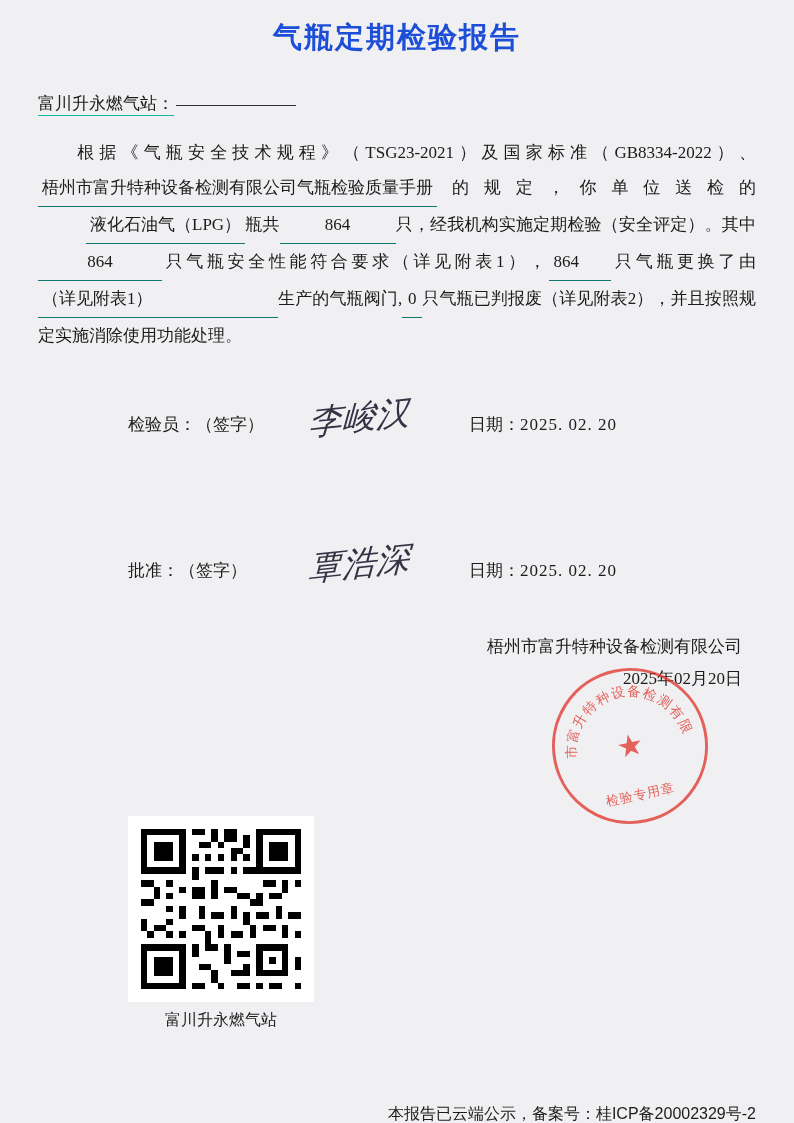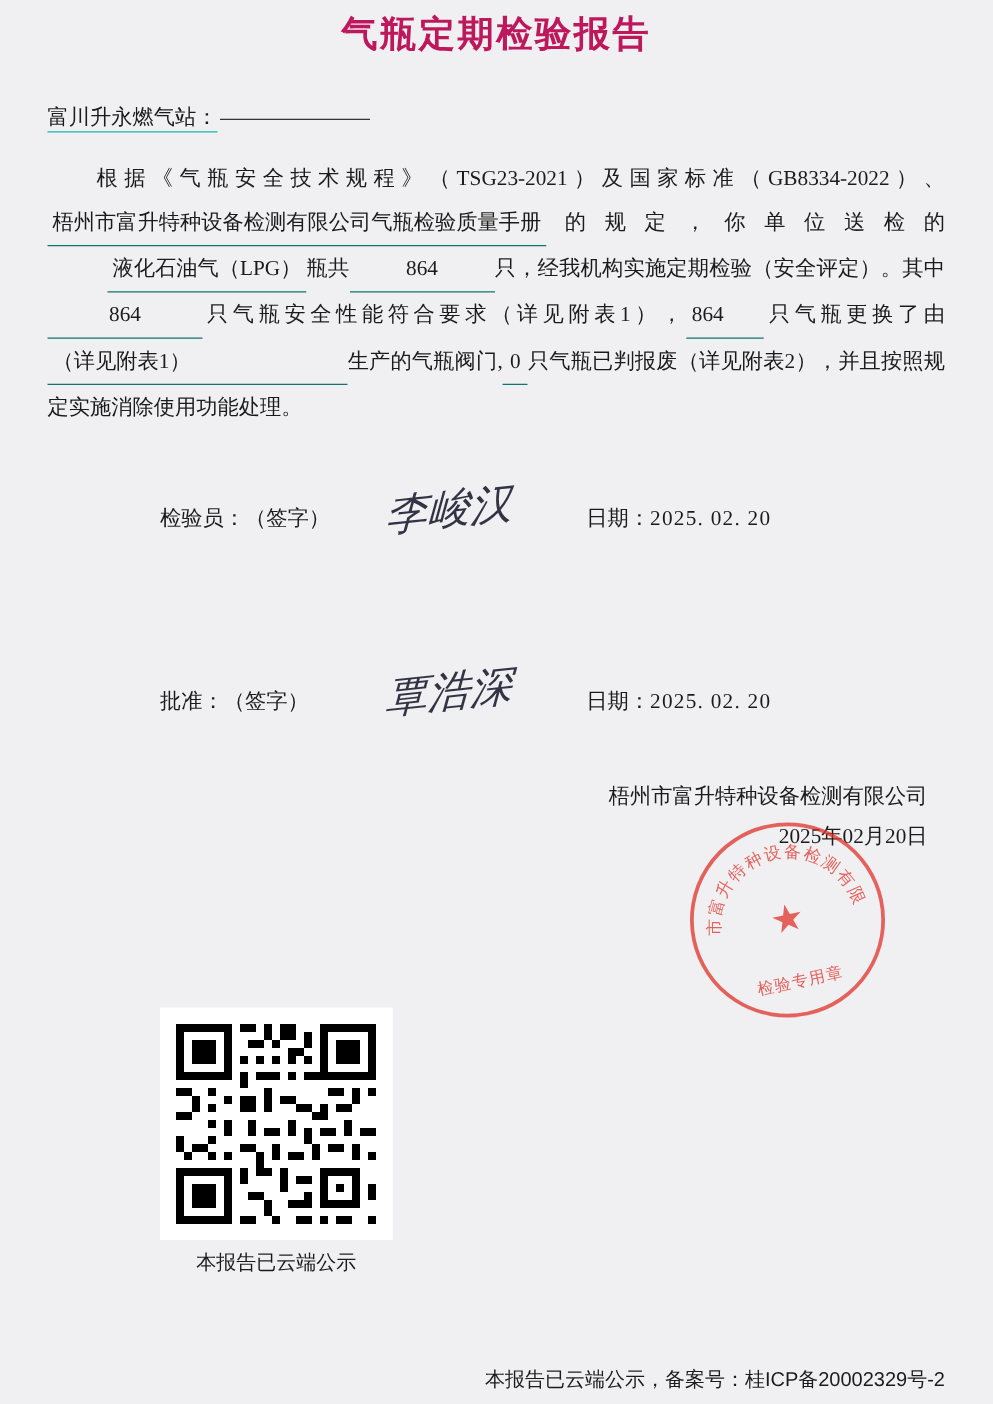--- a/index.html
+++ b/index.html
@@ -21,22 +21,22 @@
     height: 1123px;
     box-sizing: border-box;
     padding: 0 38px;
   }
   .doc-title {
     text-align: center;
     font-family: "Liberation Serif", serif;
     font-weight: bold;
     font-size: 29px;
     letter-spacing: 2px;
-    margin: 8px 0 0 0;
-    color: #be185d;
+    margin: 18px 0 0 0;
+    color: #1d4ed8;
   }
   .report-no {
     margin-top: 20px;
     text-align: right;
     font-size: 17px;
     font-family: "Liberation Serif", serif;
     letter-spacing: 0.5px;
     padding-right: 8px;
   }
   .report-no .code {
@@ -356,20 +356,20 @@
         <rect x="14" y="26" width="1" height="1"></rect>
         <rect x="17" y="26" width="2" height="1"></rect>
         <rect x="20" y="26" width="1" height="1"></rect>
         <rect x="22" y="26" width="2" height="1"></rect>
         <rect x="26" y="26" width="1" height="1"></rect>
         <rect x="26" y="22" width="1" height="2"></rect>
         <rect x="20" y="12" width="1" height="1"></rect>
         <rect x="22" y="12" width="2" height="1"></rect>
       </g>
     </svg>
-    <div class="qr-caption">本报告已云端公示</div>
+    <div class="qr-caption">富川升永燃气站</div>
   </div>
 
   <div class="footer">
     <span>本报告已云端公示，备案号：</span><span class="fcode">桂ICP备20002329号-2</span>
   </div>
 
 </div>
 
 </body></html>

